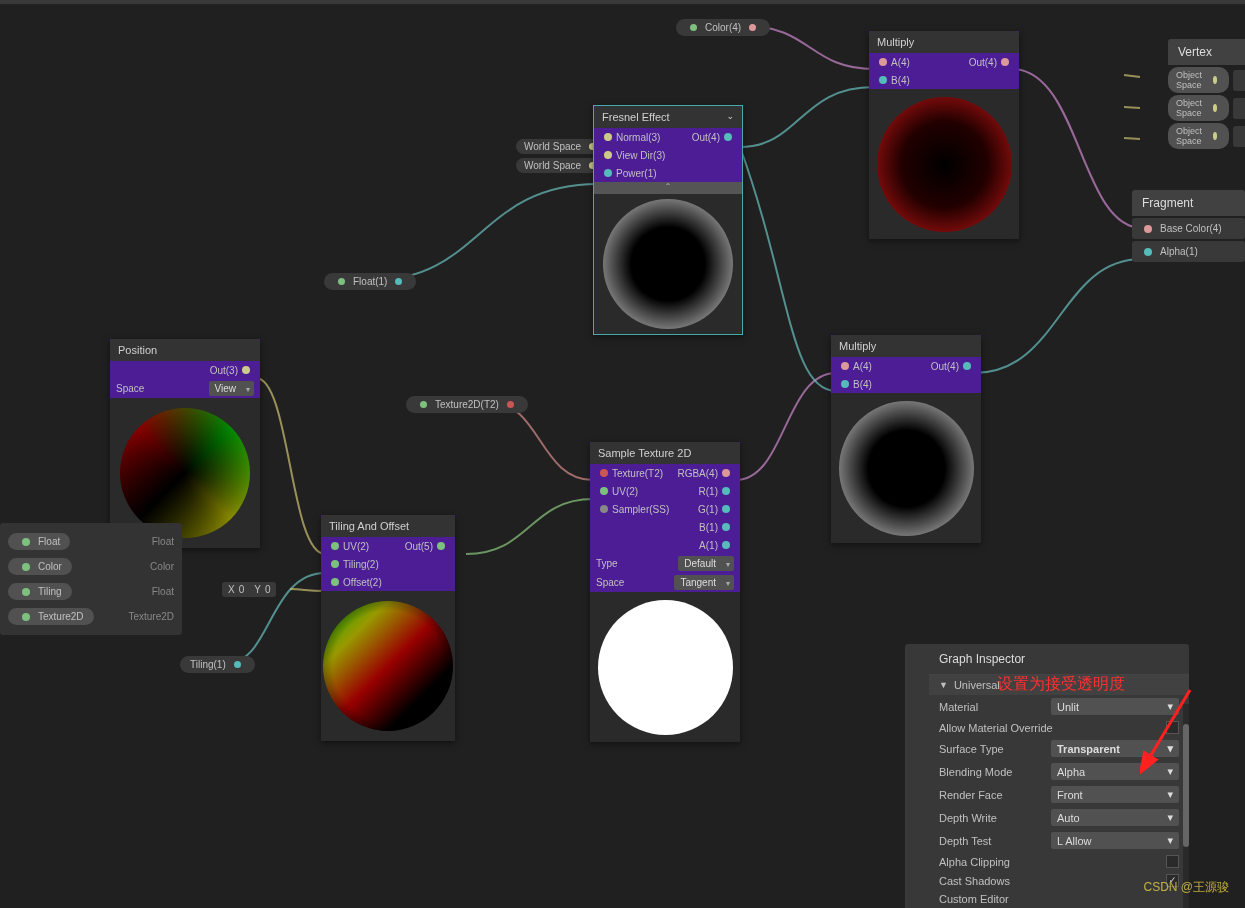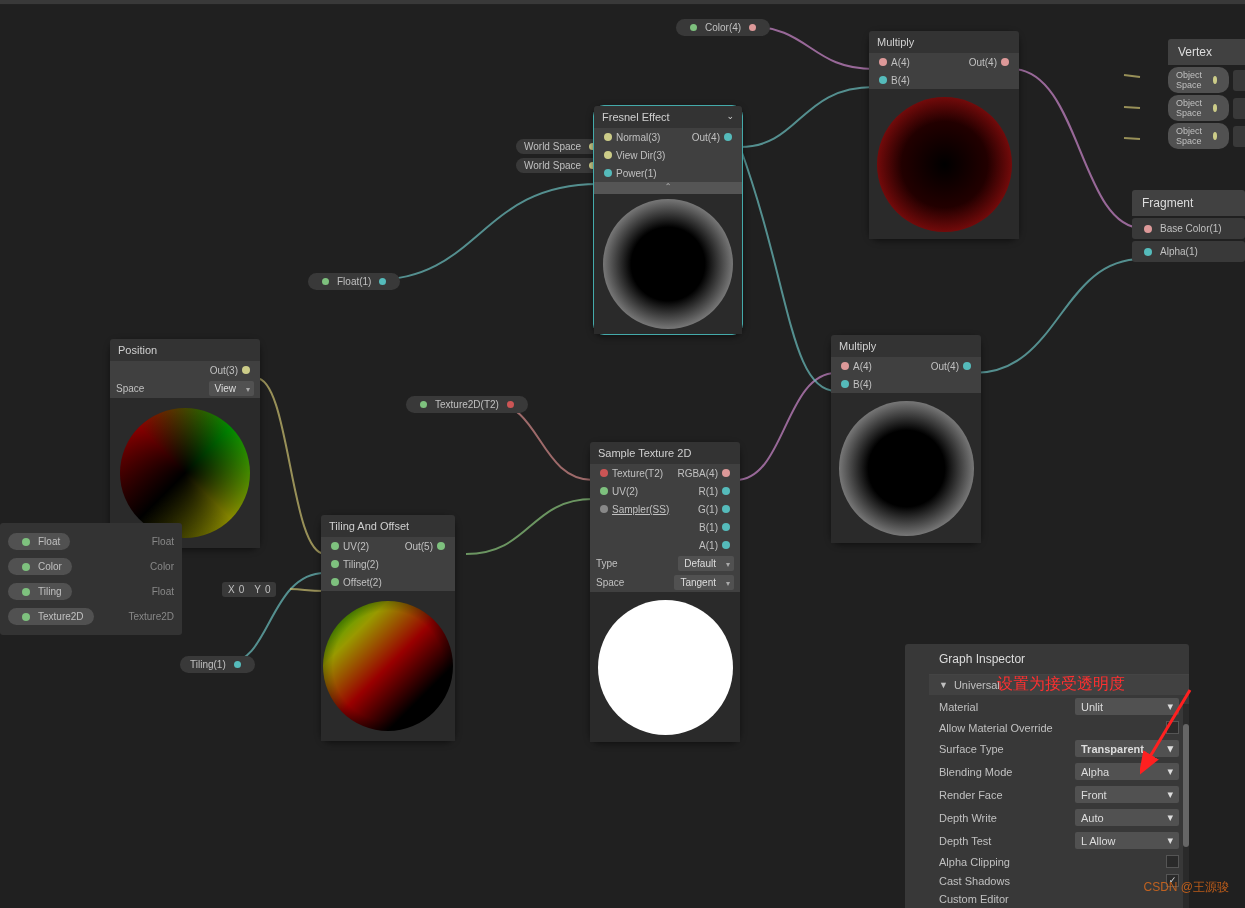--- a/index.html
+++ b/index.html
@@ -1,21 +1,21 @@
 <!DOCTYPE html>
 <html><head>
 <meta charset="utf-8">
 <style>
 * { box-sizing: border-box; margin: 0; padding: 0; font-family: Arial, sans-serif; }
 body { background: #202020; color: #c0c0c0; width: 1245px; height: 908px; overflow: hidden; position: relative; font-size: 11px; }
 .toolbar { height: 5px; background: #393939; border-bottom: 1px solid #222; display: flex; }
 .canvas { position: relative; width: 100%; height: 903px; background: #202020; }
 
 
-.node { position: absolute; background: #404040; border-radius: 11px; box-shadow: 0 2px 6px rgba(0,0,0,0.5); }
+.node { position: absolute; background: #4c1d95; border-radius: 0; box-shadow: 0 2px 6px rgba(0,0,0,0.5); }
 .node-header { background: #333; padding: 5px 8px; font-size: 11px; color: #d0d0d0; border-radius: 3px 3px 0 0; }
 .port-row { display: flex; align-items: center; height: 18px; padding: 0 6px; font-size: 10px; }
 .port-row.out { justify-content: flex-end; }
 .port-row.both { justify-content: space-between; }
 .port-dot { width: 8px; height: 8px; border-radius: 50%; display: inline-block; margin: 0 4px; }
 .dot-green { background: #7ec17e; }
 .dot-cyan { background: #5bb; }
 .dot-pink { background: #d99; }
 .dot-red { background: #c55; }
 .dot-yellow { background: #cc8; }
@@ -48,27 +48,27 @@
 .stack-row { background: #393939; padding: 5px 8px; font-size: 10px; display: flex; align-items: center; gap: 4px; margin-top: 2px; border-radius: 3px; }
 .ctx-pill { background: #515151; border-radius: 10px; padding: 3px 8px; font-size: 9px; display: inline-flex; align-items: center; gap: 3px; margin-top: 2px; }
 
 
 .inspector { position: absolute; right: 56px; bottom: 0; width: 284px; background: #383838; border-radius: 3px 3px 0 0; padding-left: 24px; }
 .insp-header { padding: 8px 10px; font-size: 12px; color: #ddd; border-bottom: 1px solid #444; }
 .insp-note { position: absolute; right: 64px; top: 30px; color: #ff3030; font-size: 16px; }
 .insp-section { background: #414141; padding: 4px 10px; font-size: 11px; display: flex; align-items: center; gap: 6px; }
 .insp-row { display: flex; align-items: center; padding: 3px 10px; font-size: 11px; justify-content: space-between; }
 .insp-label { flex: 1; color: #c0c0c0; }
-.insp-dd { background: #515151; border: none; color: #ddd; font-size: 11px; padding: 2px 6px; width: 104px; border-radius: 2px; display: flex; justify-content: space-between; align-items: center; }
+.insp-dd { background: #515151; border: none; color: #ddd; font-size: 11px; padding: 2px 6px; width: 128px; border-radius: 2px; display: flex; justify-content: space-between; align-items: center; }
 .insp-cb { width: 13px; height: 13px; background: #2a2a2a; border: 1px solid #555; }
 .insp-cb.checked::after { content: "✓"; font-size: 9px; color: #ddd; display: block; text-align: center; line-height: 11px; }
 .scrollbar { position: absolute; right: 0; top: 60px; bottom: 0; width: 6px; background: #2a2a2a; }
 .scrollbar-thumb { background: #666; width: 100%; height: 60%; position: absolute; top: 10%; border-radius: 3px; }
 
-.watermark { position: absolute; right: 16px; bottom: 12px; color: #f97316; font-size: 12px; opacity: 0.7; }
+.watermark { position: absolute; right: 16px; bottom: 12px; color: #fde047; font-size: 12px; opacity: 0.7; }
 
 
 svg.wires { position: absolute; left: 0; top: 0; width: 1245px; height: 908px; pointer-events: none; }
 svg.wires path { fill: none; stroke-width: 2; opacity: 0.7; }
 </style>
 </head>
 <body>
 
 <div class="toolbar"></div>
 <div class="canvas">
@@ -106,21 +106,21 @@
   <path d="M 1124 102 L 1140 103" stroke="#ccc070"></path>
   <path d="M 1124 133 L 1140 134" stroke="#ccc070"></path>
 </svg>
 
 <div class="pill" style="left:676px;top:14px;">
   <span class="port-dot dot-green"></span>
   <span>Color(4)</span>
   <span class="port-dot dot-pink"></span>
 </div>
 
-<div class="pill" style="left:308px;top:268px;">
+<div class="pill" style="left:324px;top:268px;">
   <span class="port-dot dot-green"></span>
   <span>Float(1)</span>
   <span class="port-dot dot-cyan"></span>
 </div>
 
 <div class="pill" style="left:406px;top:391px;">
   <span class="port-dot dot-green"></span>
   <span>Texture2D(T2)</span>
   <span class="port-dot dot-red"></span>
 </div>
@@ -273,21 +273,21 @@
     <span style="display:flex;align-items:center;">
           <span class="port-dot dot-green"></span>
           <span>UV(2)</span>
         </span>
     <span style="display:flex;align-items:center;">
           <span>R(1)</span>
           <span class="port-dot dot-cyan"></span>
         </span>
   </div>
   <div class="port-row both">
-    <span style="display:flex;align-items:center;text-decoration:underline;">
+    <span style="display:flex;align-items:center;">
           <span class="port-dot dot-grey"></span>
           <span>Sampler(SS)</span>
         </span>
     <span style="display:flex;align-items:center;">
           <span>G(1)</span>
           <span class="port-dot dot-cyan"></span>
         </span>
   </div>
   <div class="port-row out">
         <span>B(1)</span>
@@ -341,21 +341,21 @@
           <span class="port-dot dot-yellow"></span>
           <span>Tangent(3)</span>
         </div>
       </div>
 </div>
 
 <div class="stack-block" style="top:185px;left:1132px;width:113px;">
   <div class="stack-header">Fragment</div>
   <div class="stack-row">
         <span class="port-dot dot-pink"></span>
-        <span>Base Color(1)</span>
+        <span>Base Color(4)</span>
       </div>
   <div class="stack-row">
         <span class="port-dot dot-cyan"></span>
         <span>Alpha(1)</span>
       </div>
 </div>
 
 <div class="blackboard">
   <div class="bb-list" id="bb-list">
         <div class="bb-item">

